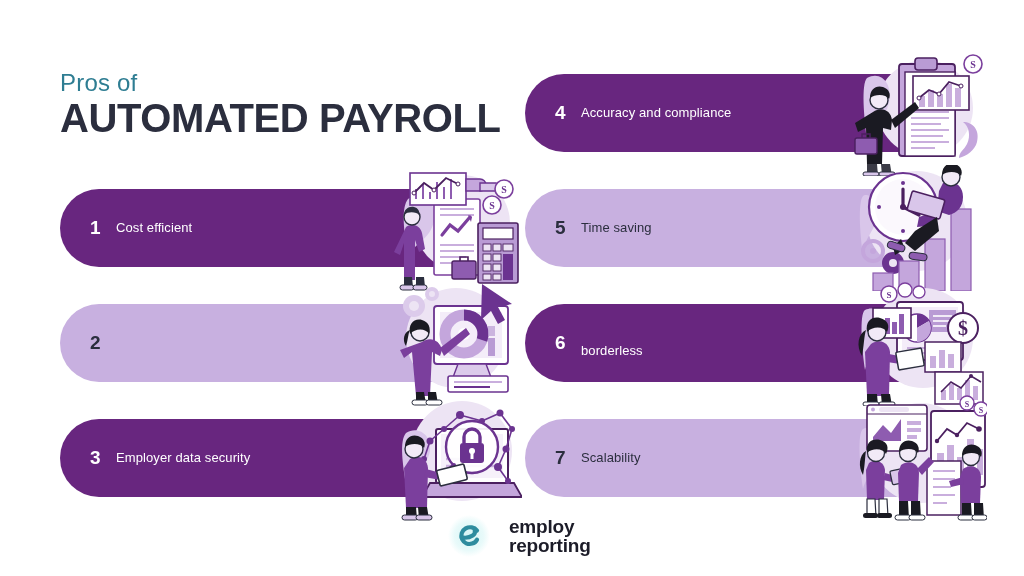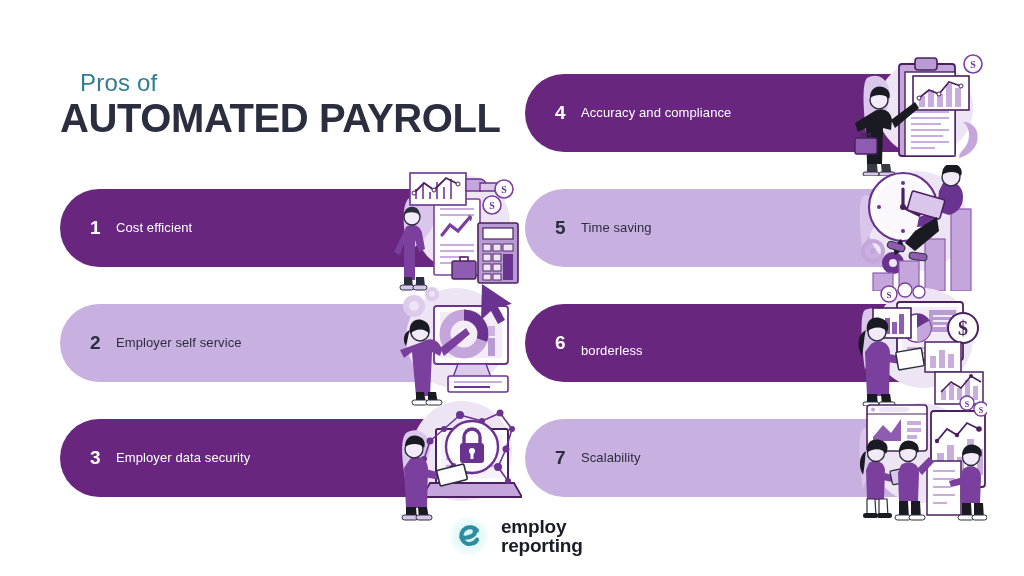--- a/index.html
+++ b/index.html
@@ -8,21 +8,21 @@
     background:#ffffff;
     font-family:"Liberation Sans", sans-serif;
     overflow:hidden;
   }
   .canvas { position:relative; width:1024px; height:576px; background:#fff; }
 
   
   .header { position:absolute; left:60px; top:70px; }
   .kicker {
     font-size:24px; font-weight:400; letter-spacing:.2px;
-    color:#2E7D92; line-height:1.1;margin-left:20px;
+    color:#2E7D92; line-height:1.1;
   }
   .headline {
     font-size:40px; font-weight:700; letter-spacing:-0.4px;
     color:#2B2E3E; line-height:1.1; margin-top:0;
   }
 
   
   .row { position:absolute; height:78px; }
   .row.left  { left:60px;  width:448px; }
   .row.right { left:525px; width:448px; }
@@ -51,21 +51,21 @@
   
   .illus {
     position:absolute; right:-14px; top:-24px;
     width:136px; height:126px;
     pointer-events:none;
   }
 
   
   .logo {
     position:absolute; left:447px; top:514px;
-    display:flex; align-items:center; gap:10px;
+    display:flex; align-items:center; gap:18px;
   }
   .logo-mark { width:44px; height:44px; flex:0 0 auto; }
   .logo-text {
     font-size:19px; font-weight:700; line-height:1.02;
     color:#1C1C28; letter-spacing:-0.2px;
   }
   .logo-text div { display:block; }
 </style>
 </head>
 <body>
@@ -143,21 +143,20 @@
       <rect x="27" y="120" width="14" height="5" rx="2.5" fill="#D9C6EA" stroke="#2B2E3E" stroke-width="1"></rect>
 
       <rect x="66" y="96" width="24" height="18" rx="2" fill="#8E5CB0" stroke="#4B2060" stroke-width="1.4"></rect>
       <path d="M74 96v-4h8v4" fill="none" stroke="#4B2060" stroke-width="1.6"></path>
     </svg>
   </div>
 
   <div class="row left" style="top:304px;">
     <div class="pill light">
       <span class="num">2</span>
-      <span class="label"><span>Employer self service</span></span>
     </div>
     <svg class="illus" viewBox="0 0 136 126">
       <circle cx="70" cy="58" r="50" fill="#EDE4F4"></circle>
 
       <g fill="#DCCBEB">
         <circle cx="28" cy="26" r="11"></circle>
           <circle cx="28" cy="26" r="5" fill="#EDE4F4"></circle>
         <circle cx="46" cy="14" r="7"></circle>
           <circle cx="46" cy="14" r="3" fill="#EDE4F4"></circle>
       </g>

